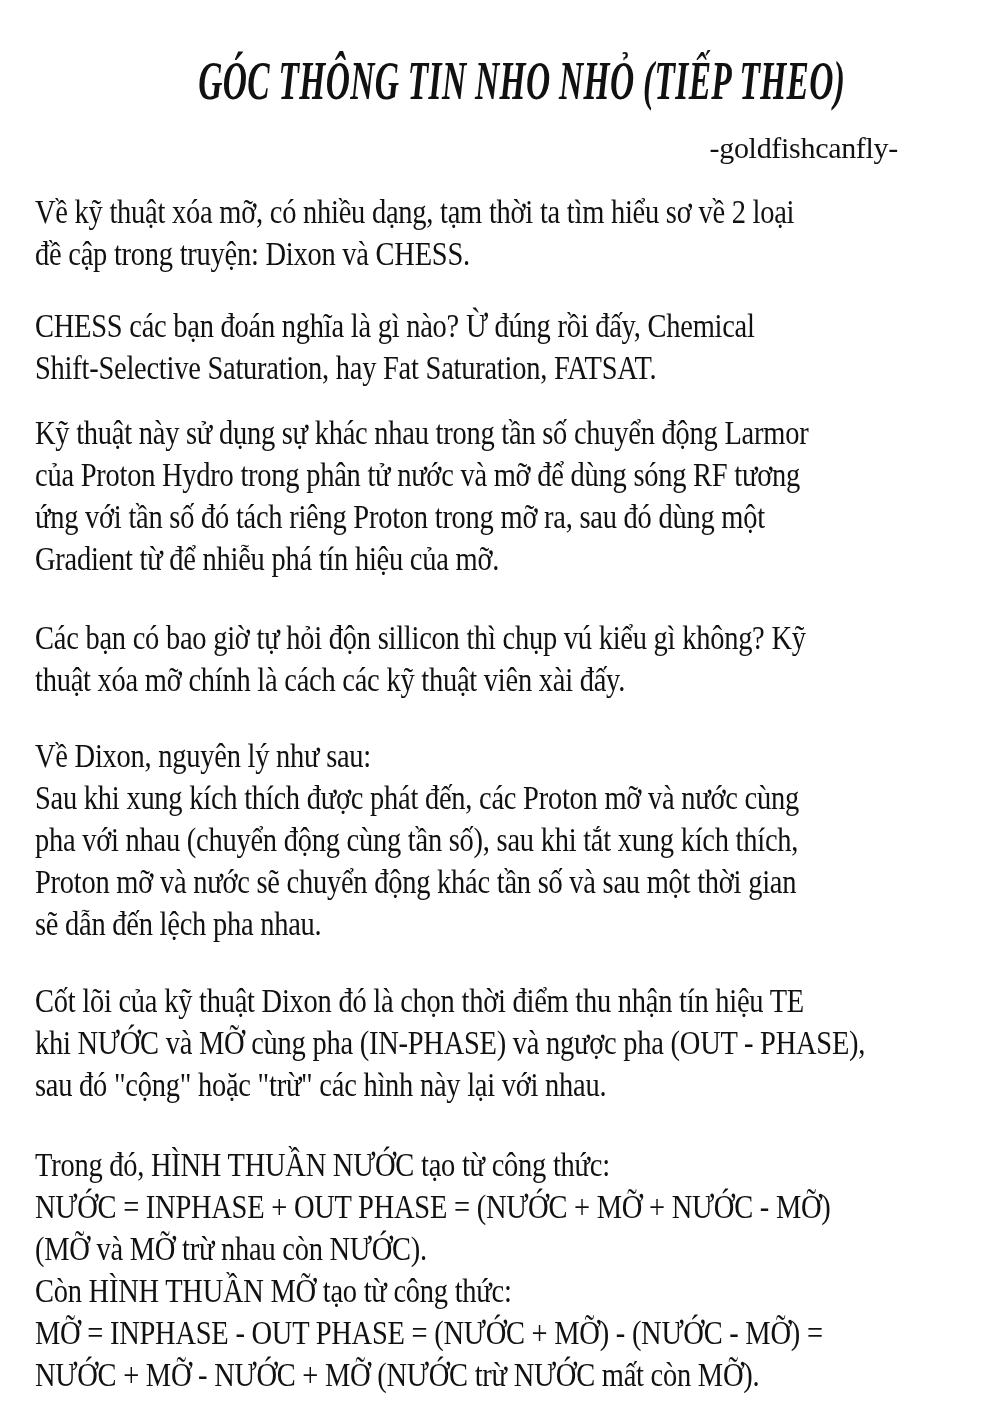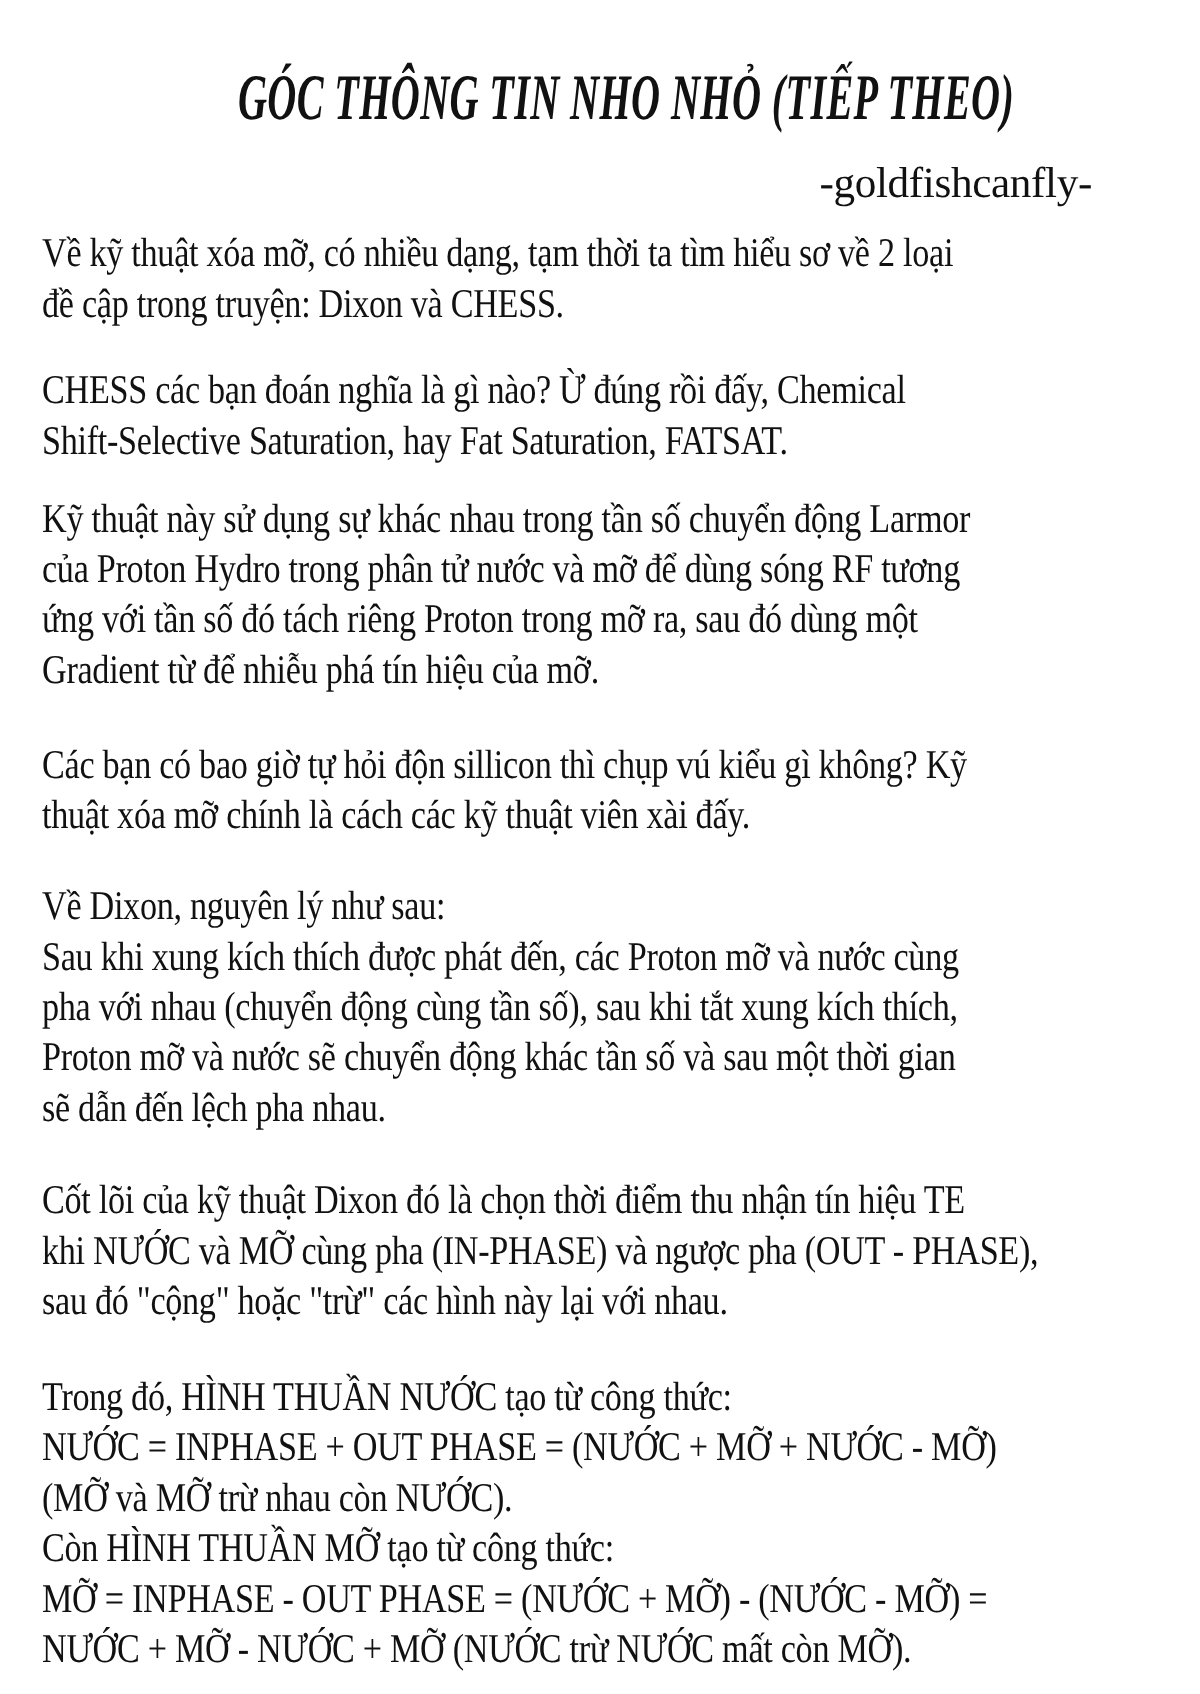--- a/index.html
+++ b/index.html
@@ -31,22 +31,22 @@
     font-weight: bold;
     font-size: 54px;
     letter-spacing: 0.5px;
     white-space: nowrap;
     transform: scaleX(0.62);
     transform-origin: center top;
   }
   .credit {
     position: absolute;
     top: 131px;
-    right: 110px;
-    font-size: 36px;
+    right: 122px;
+    font-size: 30px;
     letter-spacing: -0.3px;
   }
   .body-wrap {
     position: absolute;
     top: 0;
     left: 35px;
     width: 1110px;
     height: 1412px;
     transform: scaleX(0.838);
     transform-origin: top left;

